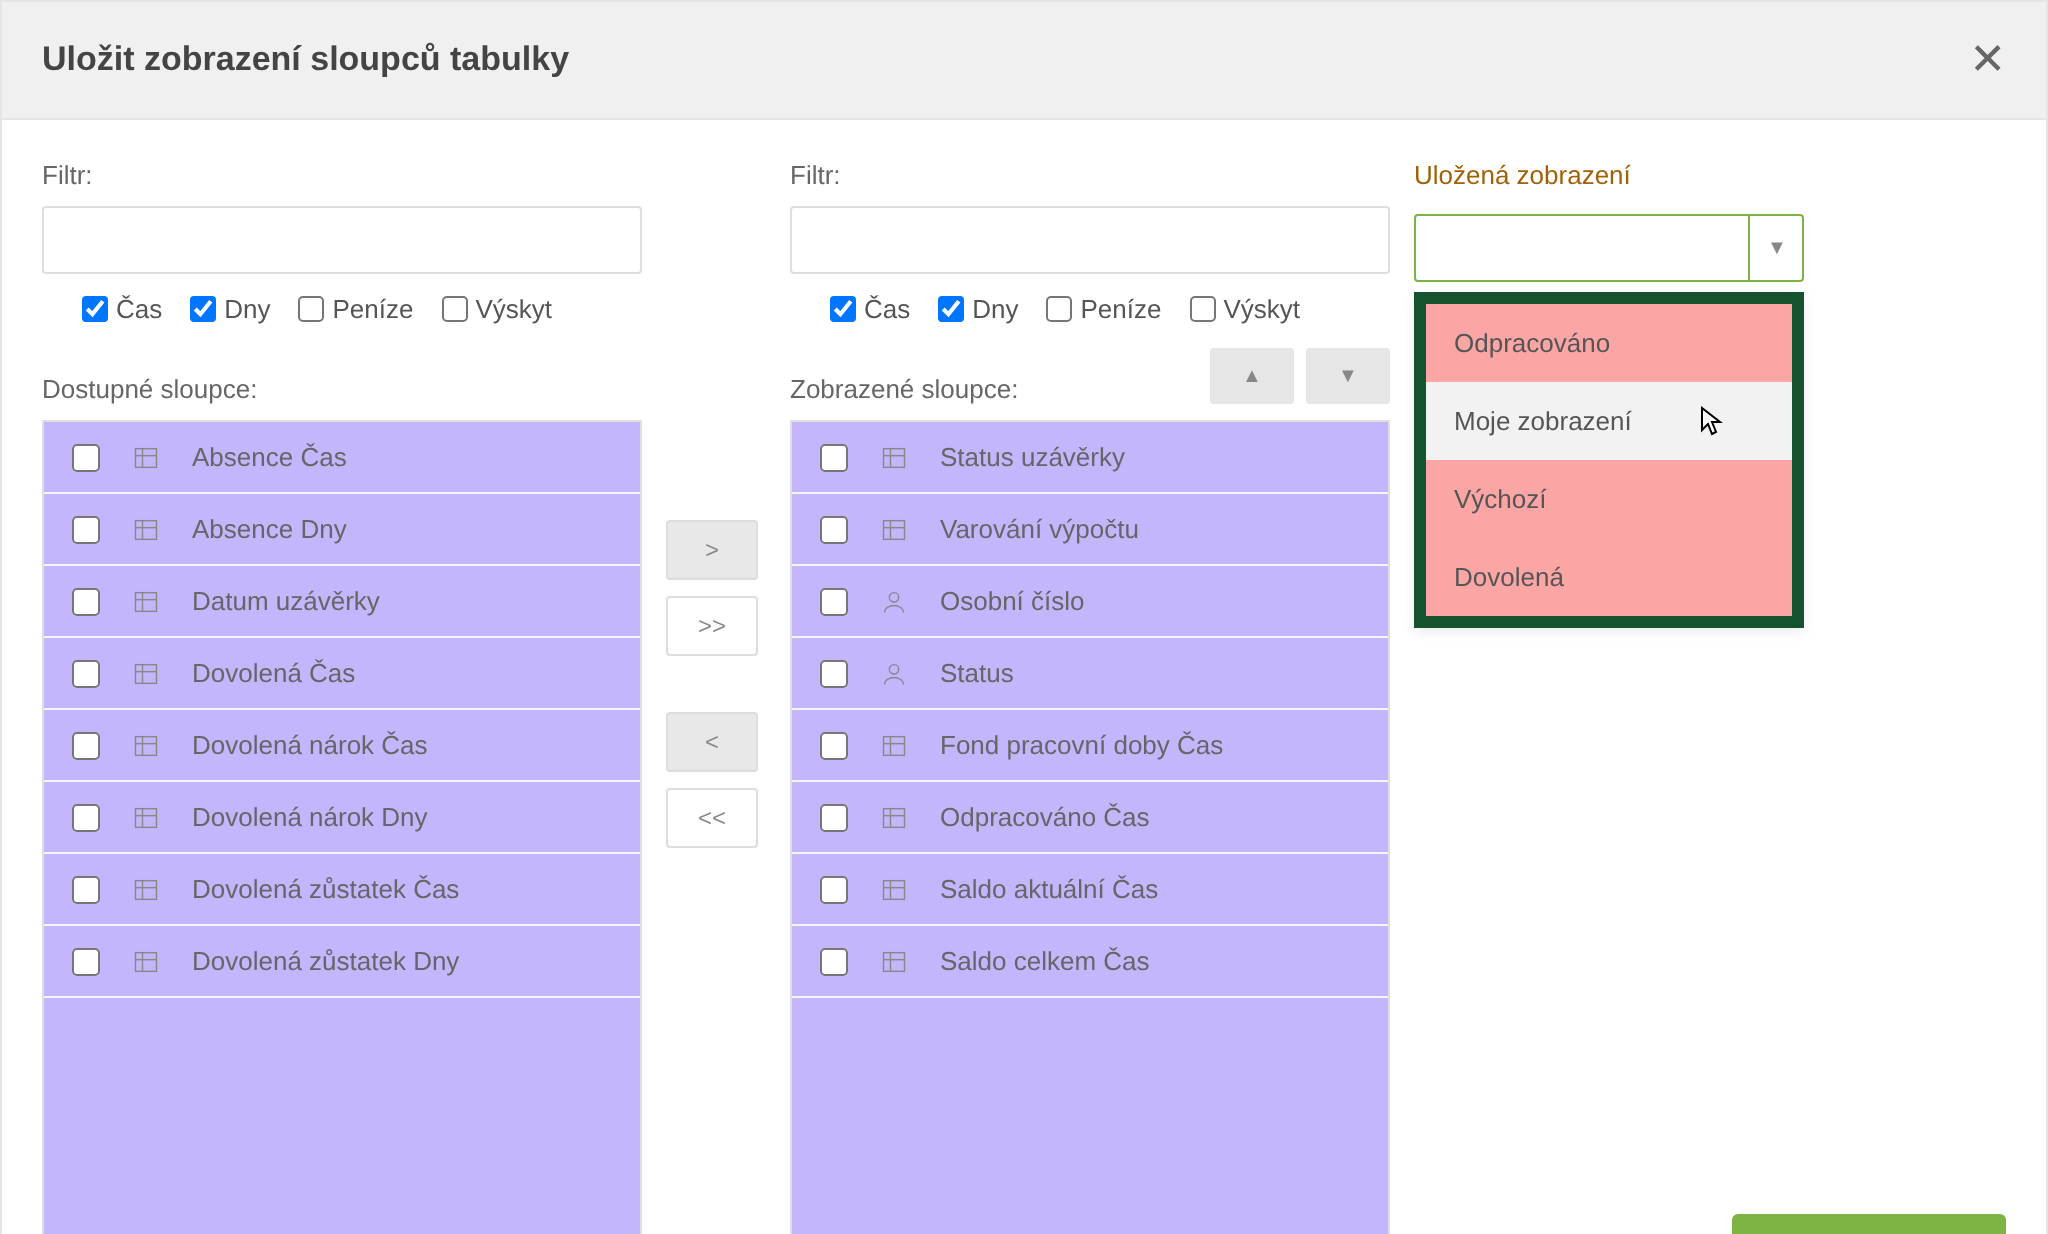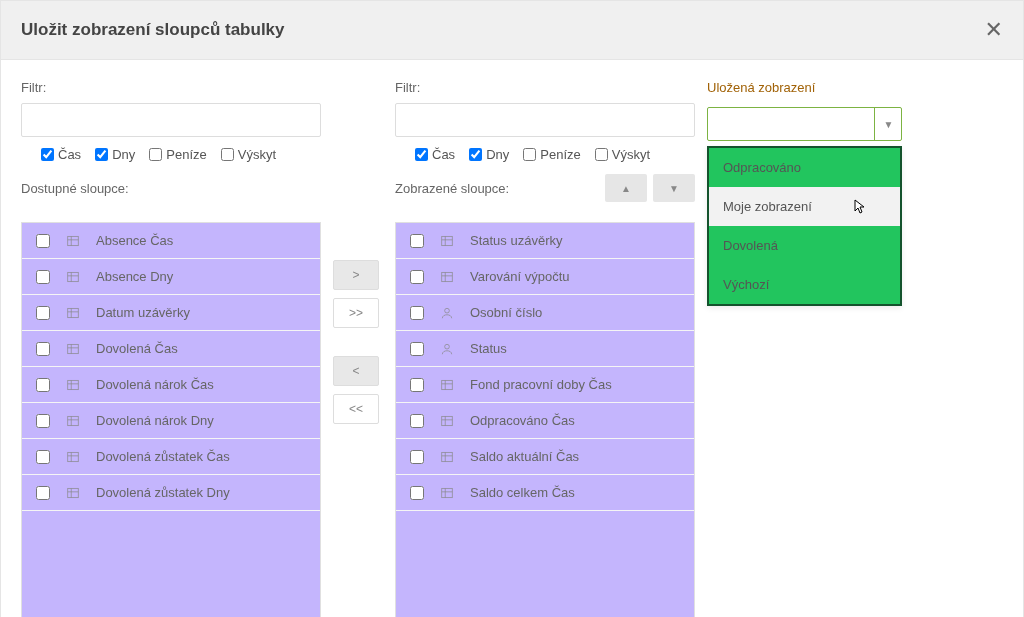--- a/index.html
+++ b/index.html
@@ -73,24 +73,24 @@
     display: inline-flex;
     align-items: center;
     gap: 4px;
   }
   .check-item input[type=checkbox] {
     width: 13px; height: 13px;
   }
   .section-label {
     font-size: 13px;
     color: #666;
-    margin-bottom: 20px;
+    margin-bottom: 8px;
     display: flex;
     justify-content: space-between;
-    align-items: center;
+    align-items: flex-end;
     height: 28px;
   }
   .sort-buttons {
     display: flex;
     gap: 6px;
   }
   .sort-btn {
     width: 42px;
     height: 28px;
     background: #e6e6e6;
@@ -173,22 +173,22 @@
     border-left: 1px solid #7cb342;
     color: #888;
     font-size: 10px;
     cursor: pointer;
   }
   .dropdown {
     position: absolute;
     top: 66px;
     left: 0;
     width: 195px;
-    background: #22c55e;
-    border: 2px solid #14532d;
+    background: #fca5a5;
+    border: 6px solid #14532d;
     box-shadow: 0 2px 6px rgba(0,0,0,0.08);
     z-index: 10;
   }
   .dropdown-item {
     padding: 12px 14px;
     font-size: 13px;
     color: #555;
     cursor: pointer;
     position: relative;
   }
@@ -480,22 +480,22 @@
       <div class="saved-label">Uložená zobrazení</div>
       <div class="combo">
         <input class="combo-input" style="">
         <div class="combo-caret">▼</div>
       </div>
       <div class="dropdown" id="dropdown">
           <div class="dropdown-item">Odpracováno</div>
           <div class="dropdown-item hover">Moje zobrazení<span class="cursor-icon"><svg width="14" height="16" viewBox="0 0 14 16">
                 <path d="M1 1 L1 12 L4 9 L6 14 L8 13 L6 8 L10 8 Z" fill="white" stroke="black" stroke-width="1"></path>
               </svg></span></div>
+          <div class="dropdown-item">Výchozí</div>
           <div class="dropdown-item">Dovolená</div>
-          <div class="dropdown-item">Výchozí</div>
         </div>
     </div>
 
     <div class="dialog-footer">
       <button class="save-btn">
         <span>
           <svg class="icon" viewBox="0 0 24 24">
               <path d="M5 3h11l4 4v14H5z"></path>
               <rect x="8" y="3" width="8" height="5"></rect>
               <rect x="8" y="13" width="8" height="8"></rect>

